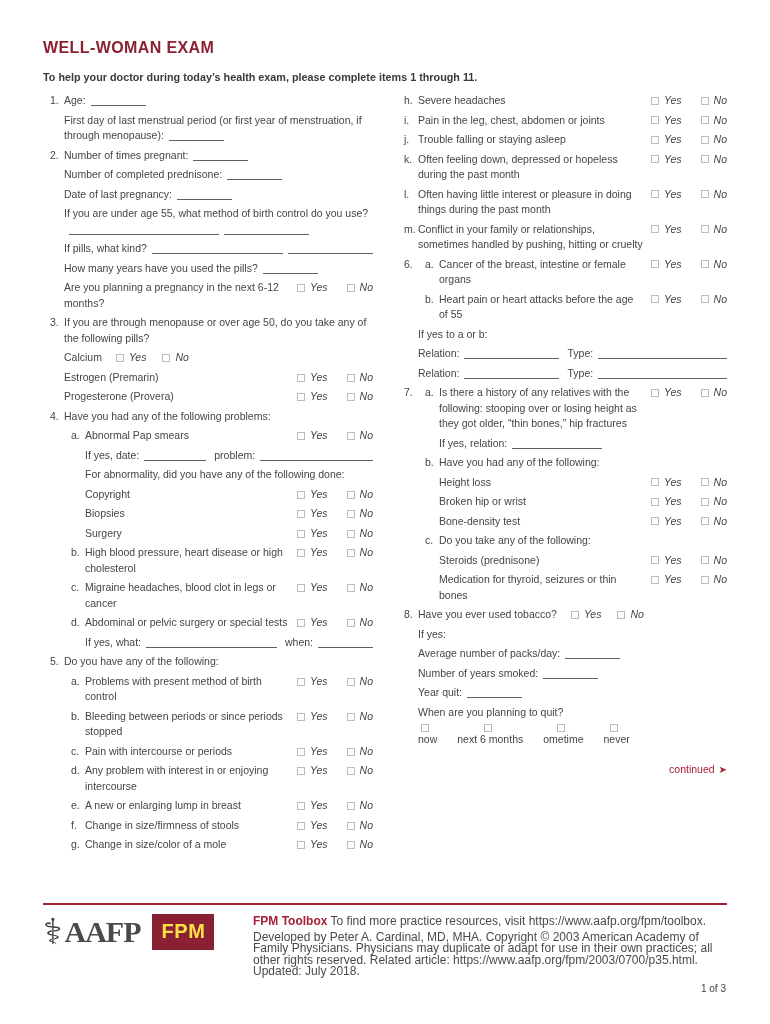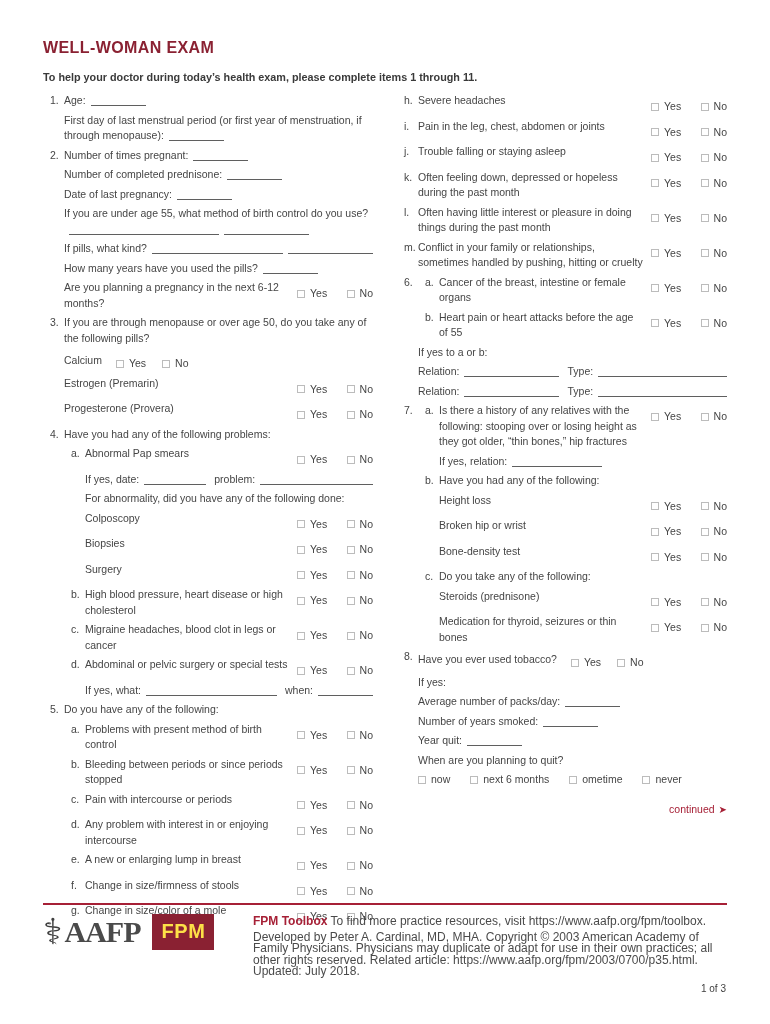--- a/index.html
+++ b/index.html
@@ -20,38 +20,38 @@
   .row { margin-bottom:4px; }
   .item { display:flex; }
   .inum { flex:none; width:14px; margin-left:7px; }
   .ibody { flex:1 1 auto; min-width:0; }
 
   .qr { display:flex; align-items:flex-start; }
   .qt { flex:1 1 auto; min-width:0; padding-right:6px; }
   .snum { flex:none; width:14px; margin-left:7px; }
   .subind { margin-left:21px; }
 
-  .yn { display:inline-flex; width:76px; flex:none; justify-content:space-between; align-items:center; margin-top:6px; }
+  .yn { display:inline-flex; width:76px; flex:none; justify-content:space-between; align-items:center; margin-top:0;font-style:italic; }
   .yn.inline { width:auto; margin-left:14px; vertical-align:middle; }
   .yn.inline .pair + .pair { margin-left:16px; }
   .pair { display:inline-flex; align-items:center; white-space:nowrap; }
   .cb { display:inline-block; flex:none; width:8px; height:8px;
     border:1px solid #bcbcbc; background:#fff; margin-right:5px; }
 
   .ln { display:inline-block; border-bottom:1px solid #5f5f5f; height:10px;
     position:relative; top:2px; margin-left:5px; }
   .w55{width:55px}.w62{width:62px}.w85{width:85px}.w90{width:90px}
   .w95{width:95px}.w150{width:150px}
   .flexrow { display:flex; align-items:baseline; }
   .flexrow .lbl { white-space:nowrap; flex:none; }
   .grow { flex:1 1 auto; }
   .ml8 { margin-left:8px; }
 
   .opts { display:flex; align-items:center; }
-  .opts .pair { margin-right:20px; }
+  .opts .pair { margin-right:20px;flex-direction:column; }
 
   .continued { text-align:right; color:#a62036; margin-top:10px; }
   .continued .arrow { margin-left:4px; font-size:10px; }
 
   .footrule { position:absolute; left:43px; right:43px; top:903px; height:2px; background:#a62036; }
   .footer { position:absolute; left:43px; top:914px; width:684px; display:flex; align-items:flex-start; }
   .logos { flex:none; width:210px; display:flex; align-items:center; }
   .caduceus { font-size:36px; line-height:36px; color:#3f3f3f; margin-right:2px; }
   .aafp { font-family:"Liberation Serif", serif; font-size:30px; font-weight:700;
     color:#4a4a4a; letter-spacing:-1px; margin-right:12px; }
@@ -196,21 +196,21 @@
           <div class="row flexrow subind">
             <span class="lbl">If yes, date:</span>
               <span class="ln w62"></span>
             <span class="lbl ml8">problem:</span>
               <span class="ln grow"></span>
           </div>
           <div class="row subind">
             <span>For abnormality, did you have any of the following done:</span>
           </div>
           <div class="row qr">
-            <span class="qt subind">Colposcopy</span>
+            <span class="qt subind">Copyright</span>
             <span class="yn">
                 <span class="pair">
                   <span class="cb"></span>
                   <span>Yes</span>
                 </span>
                 <span class="pair">
                   <span class="cb"></span>
                   <span>No</span>
                 </span>
               </span>

